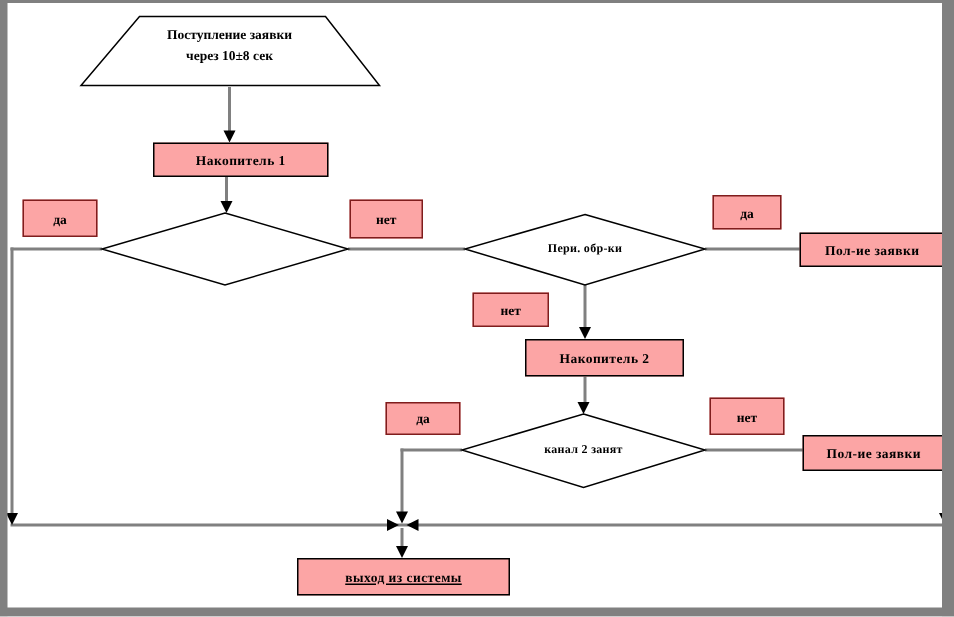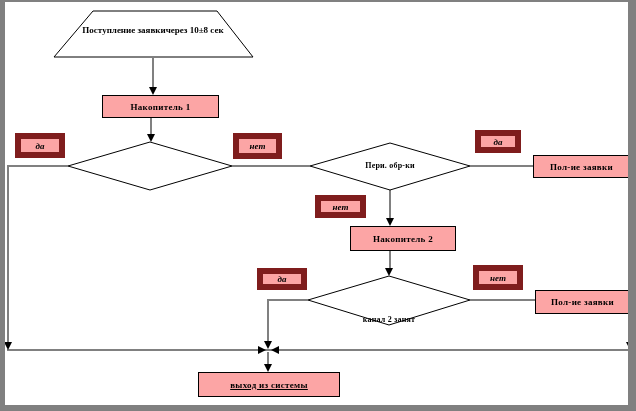--- a/index.html
+++ b/index.html
@@ -15,23 +15,23 @@
   .frame.top{left:0;top:0;width:636px;height:2px;}
 
   svg.wires{position:absolute;left:0;top:0;}
 
   .node{
     position:absolute;display:flex;align-items:center;justify-content:center;
     text-align:center;color:#000;font-weight:bold;background:#fca5a5;
     box-sizing:border-box;
   }
   .rect{border:1px solid #000;font-size:9px;letter-spacing:0.3px;}
-  .label{border:6px solid #7f1d1d;font-size:9px;font-style:italic;}
+  .label{border:1px solid #7f1d1d;font-size:9px;}
   .freetext{background:transparent;font-size:8px;letter-spacing:0.2px;}
-  .src{flex-direction:row;background:transparent;font-size:9px;line-height:14px;}
+  .src{flex-direction:column;background:transparent;font-size:9px;line-height:14px;}
 </style>
 </head>
 <body>
 
 <div id="stage">
 
   <svg class="wires" width="636" height="411" viewBox="0 0 636 411">
 
     <polygon points="93,11 217,11 253,57 54,57" fill="#ffffff" stroke="#000000" stroke-width="1"></polygon>
 
@@ -75,21 +75,21 @@
     <div>через 10±8 сек</div>
   </div>
 
   <div class="node rect" style="left:102px;top:95px;width:117px;height:23px;">Накопитель 1</div>
 
 
   <div class="node freetext" style="left:330px;top:158px;width:120px;height:15px;">Пери. обр-ки</div>
 
   <div class="node rect" style="left:350px;top:226px;width:106px;height:25px;">Накопитель 2</div>
 
-  <div class="node freetext" style="left:329px;top:292px;width:120px;height:15px;margin-top:20px;">канал 2 занят</div>
+  <div class="node freetext" style="left:329px;top:292px;width:120px;height:15px;">канал 2 занят</div>
 
   <div class="node rect" style="left:533px;top:155px;width:97px;height:23px;">Пол-ие заявки</div>
   <div class="node rect" style="left:535px;top:290px;width:95px;height:24px;">Пол-ие заявки</div>
 
   <div class="node rect" style="left:198px;top:372px;width:142px;height:25px;text-decoration:underline;">выход из системы</div>
 
   <div class="node label" style="left:15px;top:133px;width:50px;height:25px;">да</div>
   <div class="node label" style="left:233px;top:133px;width:49px;height:26px;">нет</div>
   <div class="node label" style="left:475px;top:130px;width:46px;height:23px;">да</div>
   <div class="node label" style="left:315px;top:195px;width:51px;height:23px;">нет</div>

